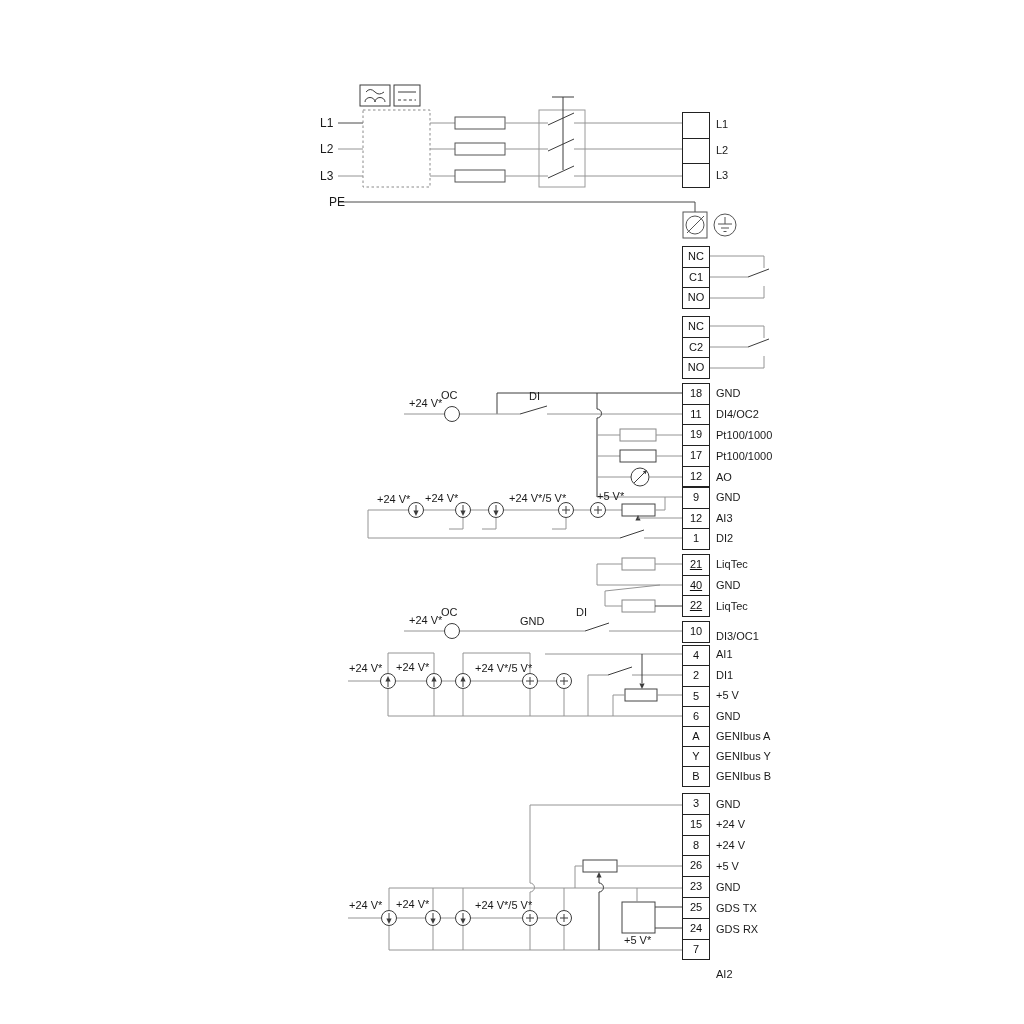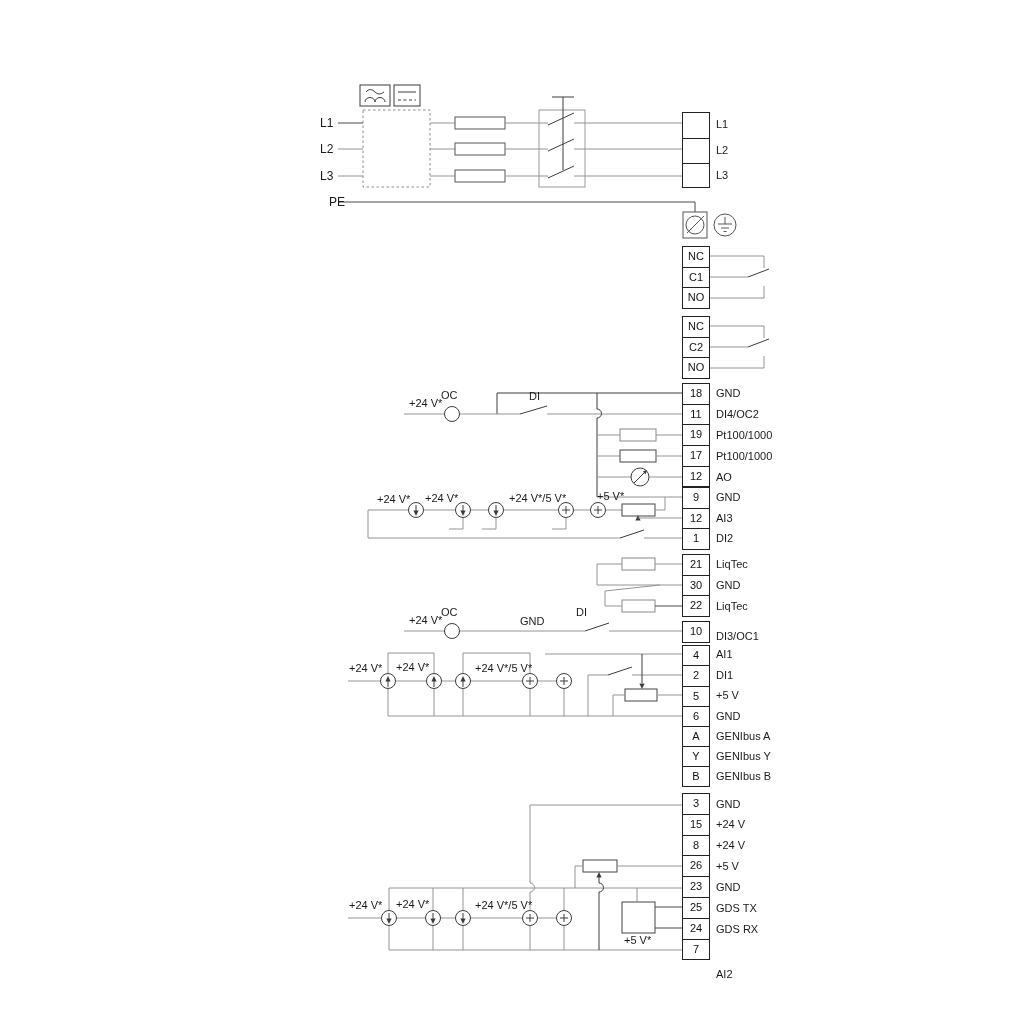--- a/index.html
+++ b/index.html
@@ -9,21 +9,21 @@
   .phase{position:absolute;font-size:12px;line-height:14px;}
   .ann{position:absolute;font-size:11px;line-height:12px;white-space:nowrap;}
   .rlabel{position:absolute;left:716px;height:20px;line-height:20px;font-size:11px;white-space:nowrap;}
   .tgroup{position:absolute;left:682px;width:28px;border:1.5px solid #222;background:#fff;box-sizing:border-box;}
   .tcell{border-top:1.5px solid #222;text-align:center;font-size:11px;color:#111;overflow:hidden;}
   .tcell:first-child{border-top:none;}
   .g-power .tcell{height:24.6px;line-height:24.6px;}
   .g-relay .tcell{height:19.6px;line-height:19.6px;}
   .g-io1 .tcell{height:19.7px;line-height:19.7px;}
   .g-io2 .tcell{height:19.6px;line-height:19.6px;}
-  .g-liqtec .tcell{height:19.6px;line-height:19.6px;}
+  .g-liqtec .tcell{height:19.6px;line-height:19.6px;text-decoration:underline;}
   .g-di3 .tcell{height:19.5px;line-height:19.5px;}
   .g-ai1 .tcell{height:19.4px;line-height:19.4px;}
   .g-genibus .tcell{height:18.9px;line-height:18.9px;}
   .g-power24 .tcell{height:19.8px;line-height:19.8px;}
 </style>
 </head>
 <body>
 
 <div class="stage">
 
@@ -327,21 +327,21 @@
   <div class="tcell">9</div>
   <div class="tcell">12</div>
   <div class="tcell">1</div>
 </div>
 <div class="rlabel" style="top:487px">GND</div>
 <div class="rlabel" style="top:508px">AI3</div>
 <div class="rlabel" style="top:528px">DI2</div>
 
 <div class="tgroup g-liqtec" style="top:554px">
   <div class="tcell">21</div>
-  <div class="tcell">30</div>
+  <div class="tcell">40</div>
   <div class="tcell">22</div>
 </div>
 <div class="rlabel" style="top:554px">LiqTec</div>
 <div class="rlabel" style="top:575px">GND</div>
 <div class="rlabel" style="top:596px">LiqTec</div>
 
 <div class="tgroup g-di3" style="top:621px">
   <div class="tcell">10</div>
 </div>
 <div class="rlabel" style="top:626px">DI3/OC1</div>

